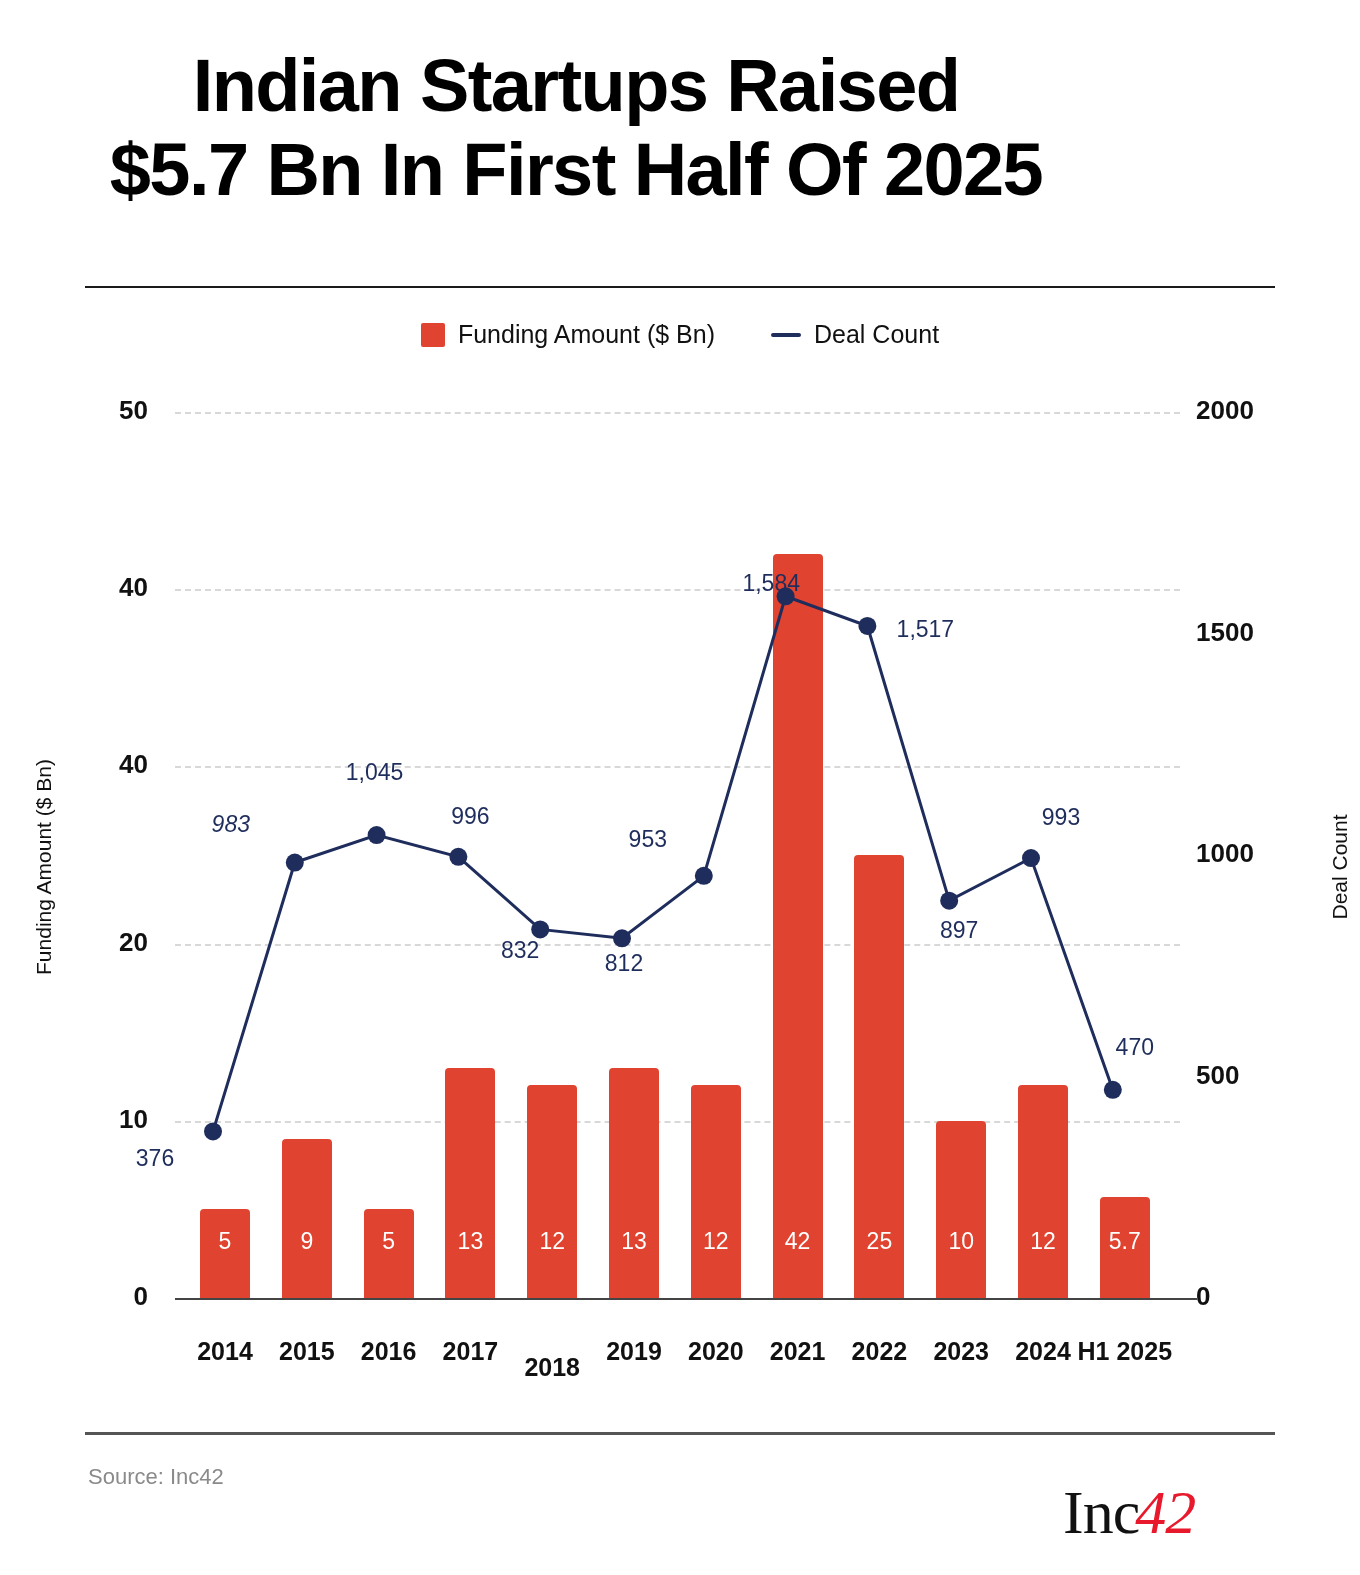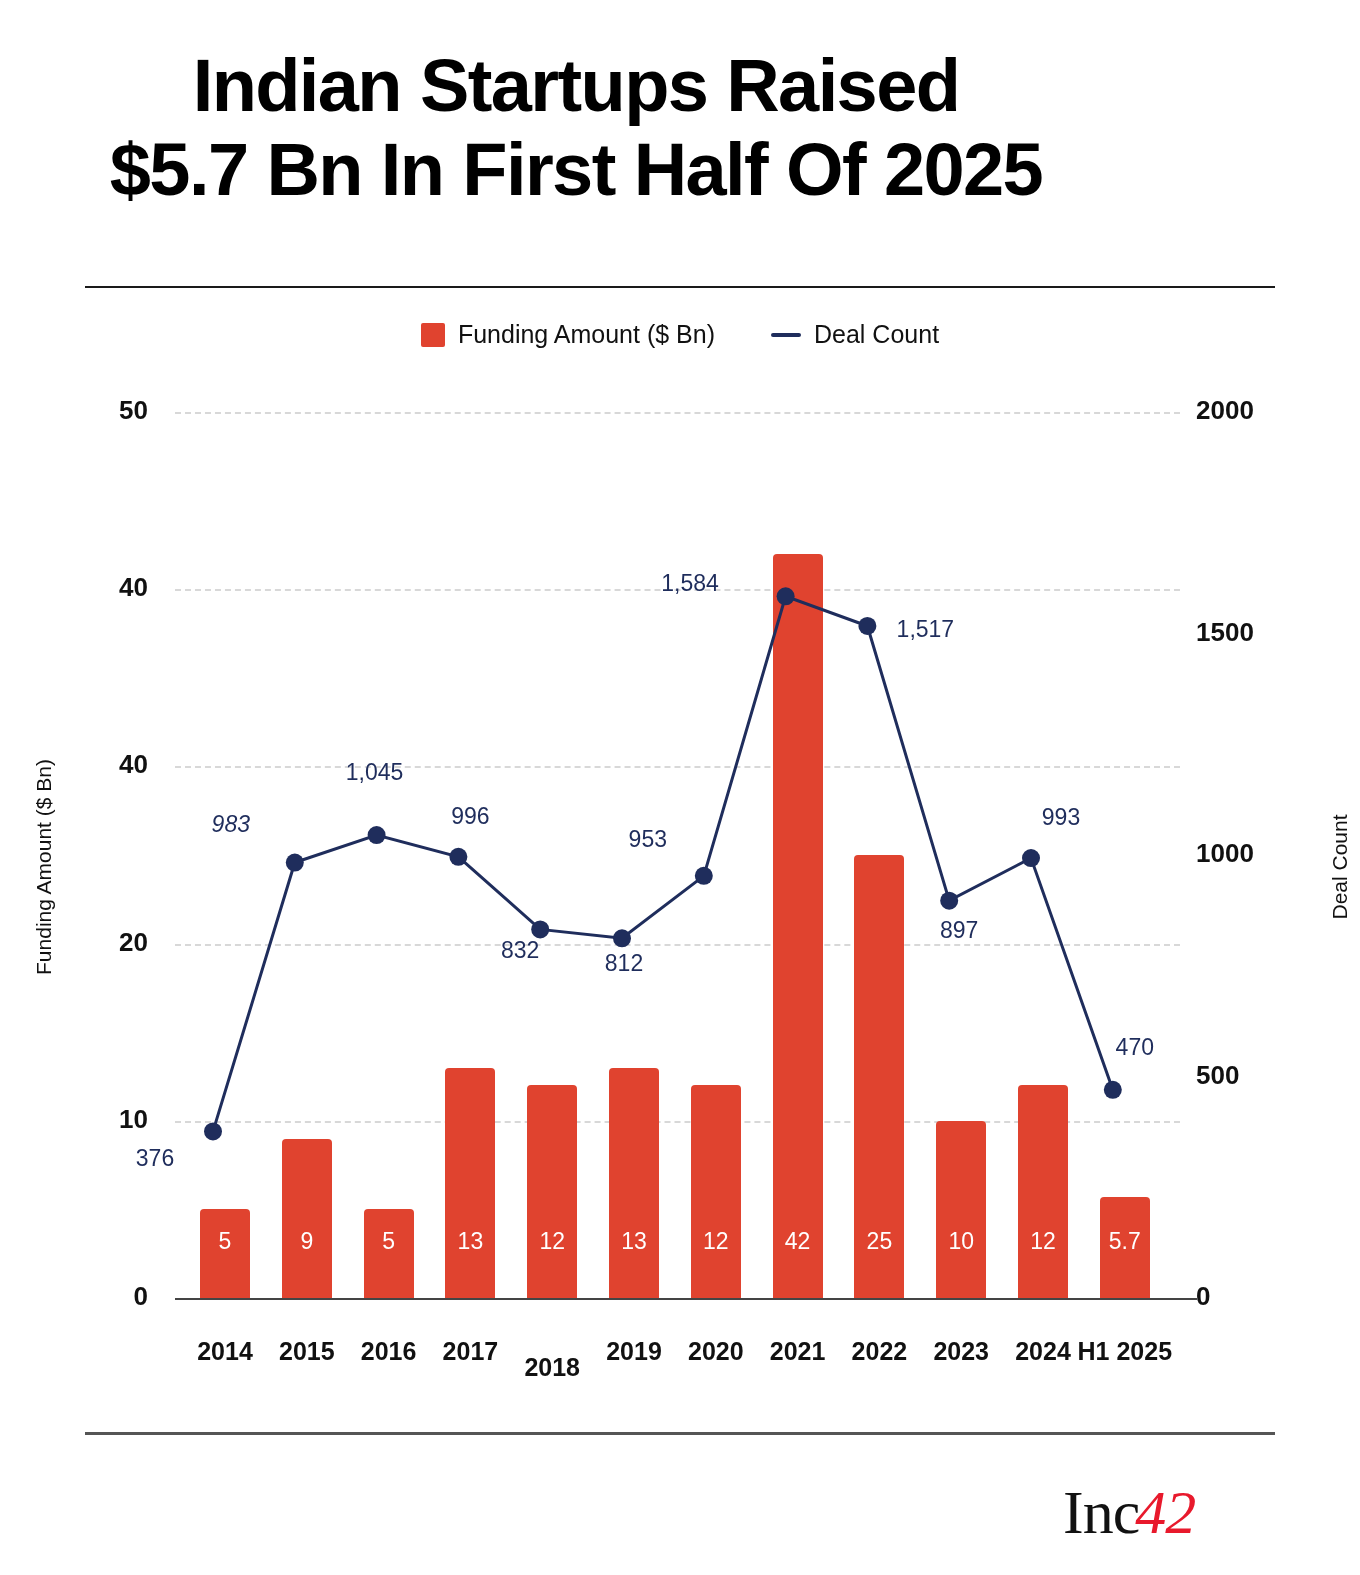--- a/index.html
+++ b/index.html
@@ -280,21 +280,21 @@
       <circle cx="1112.8" cy="1089.79" r="9" fill="#1F2D5C"></circle>
     </svg>
   <div id="deal-labels-layer">
       <div class="deal-label" style="left: 100px; top: 1145.43px;">376</div>
       <div class="deal-label" style="left: 175.8px; top: 810.531px; font-style: italic;">983</div>
       <div class="deal-label" style="left: 319.6px; top: 759.065px;">1,045</div>
       <div class="deal-label" style="left: 415.4px; top: 802.772px;">996</div>
       <div class="deal-label" style="left: 465.2px; top: 937.424px;">832</div>
       <div class="deal-label" style="left: 569px; top: 950.284px;">812</div>
       <div class="deal-label" style="left: 592.8px; top: 825.821px;">953</div>
-      <div class="deal-label" style="left: 635px; top: 570.288px;">1,584</div>
+      <div class="deal-label" style="left: 690px; top: 570.288px; text-align: right;">1,584</div>
       <div class="deal-label" style="left: 870.4px; top: 616px;">1,517</div>
       <div class="deal-label" style="left: 904.2px; top: 916.629px;">897</div>
       <div class="deal-label" style="left: 1006px; top: 804.101px;">993</div>
       <div class="deal-label" style="left: 1079.8px; top: 1033.79px;">470</div>
     </div>
   <div id="xtick-layer">
       <div class="xtick" style="left: 170px;">2014</div>
       <div class="xtick" style="left: 251.8px;">2015</div>
       <div class="xtick" style="left: 333.6px;">2016</div>
       <div class="xtick" style="left: 415.4px; text-align: center;">2017</div>
@@ -304,17 +304,18 @@
       <div class="xtick" style="left: 742.6px;">2021</div>
       <div class="xtick" style="left: 824.4px;">2022</div>
       <div class="xtick" style="left: 906.2px;">2023</div>
       <div class="xtick" style="left: 988px;">2024</div>
       <div class="xtick" style="left: 1069.8px;">H1 2025</div>
     </div>
 </div>
 
 <div class="rule-bottom"></div>
 <div class="footer-note">
+  <div>Source: Inc42</div>
 </div>
 <div class="logo">
   <span class="logo-inc">Inc</span>
   <span class="logo-42">42</span>
 </div>
 
 </body></html>

